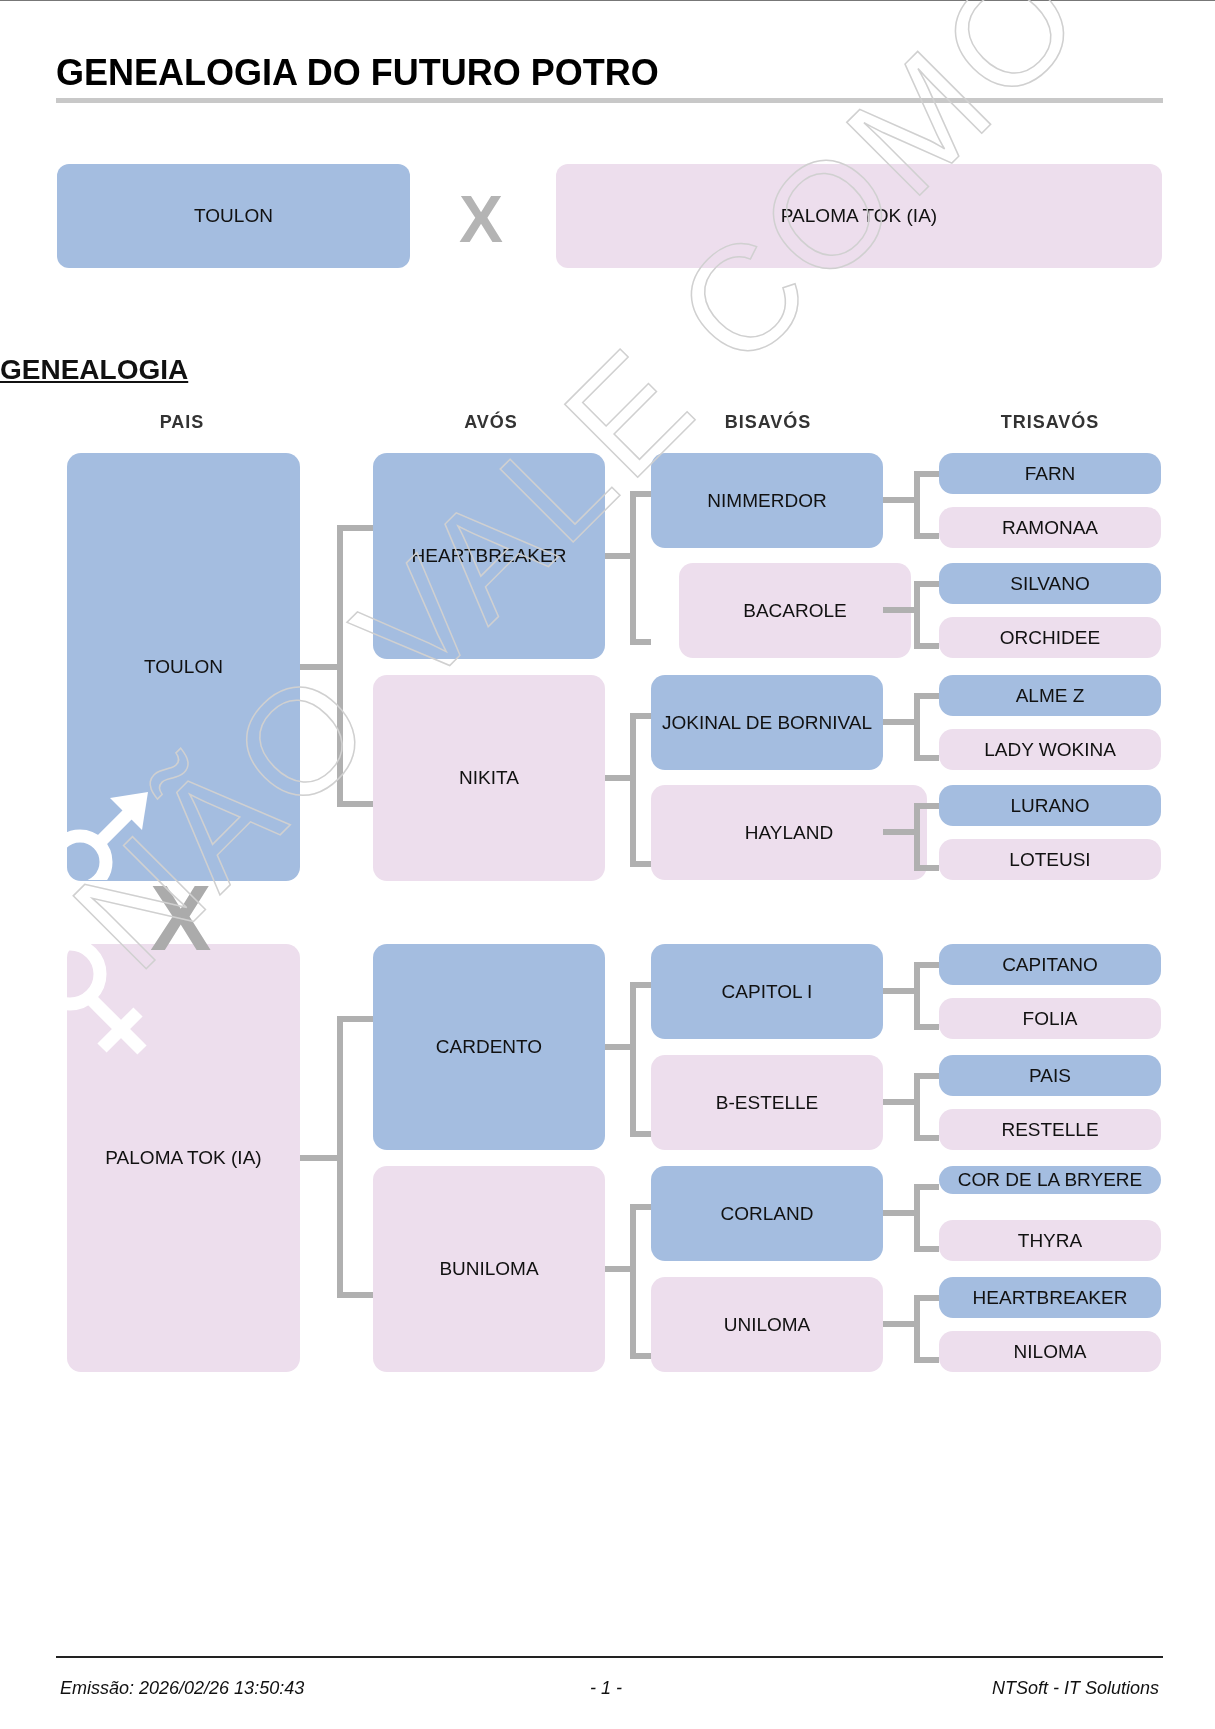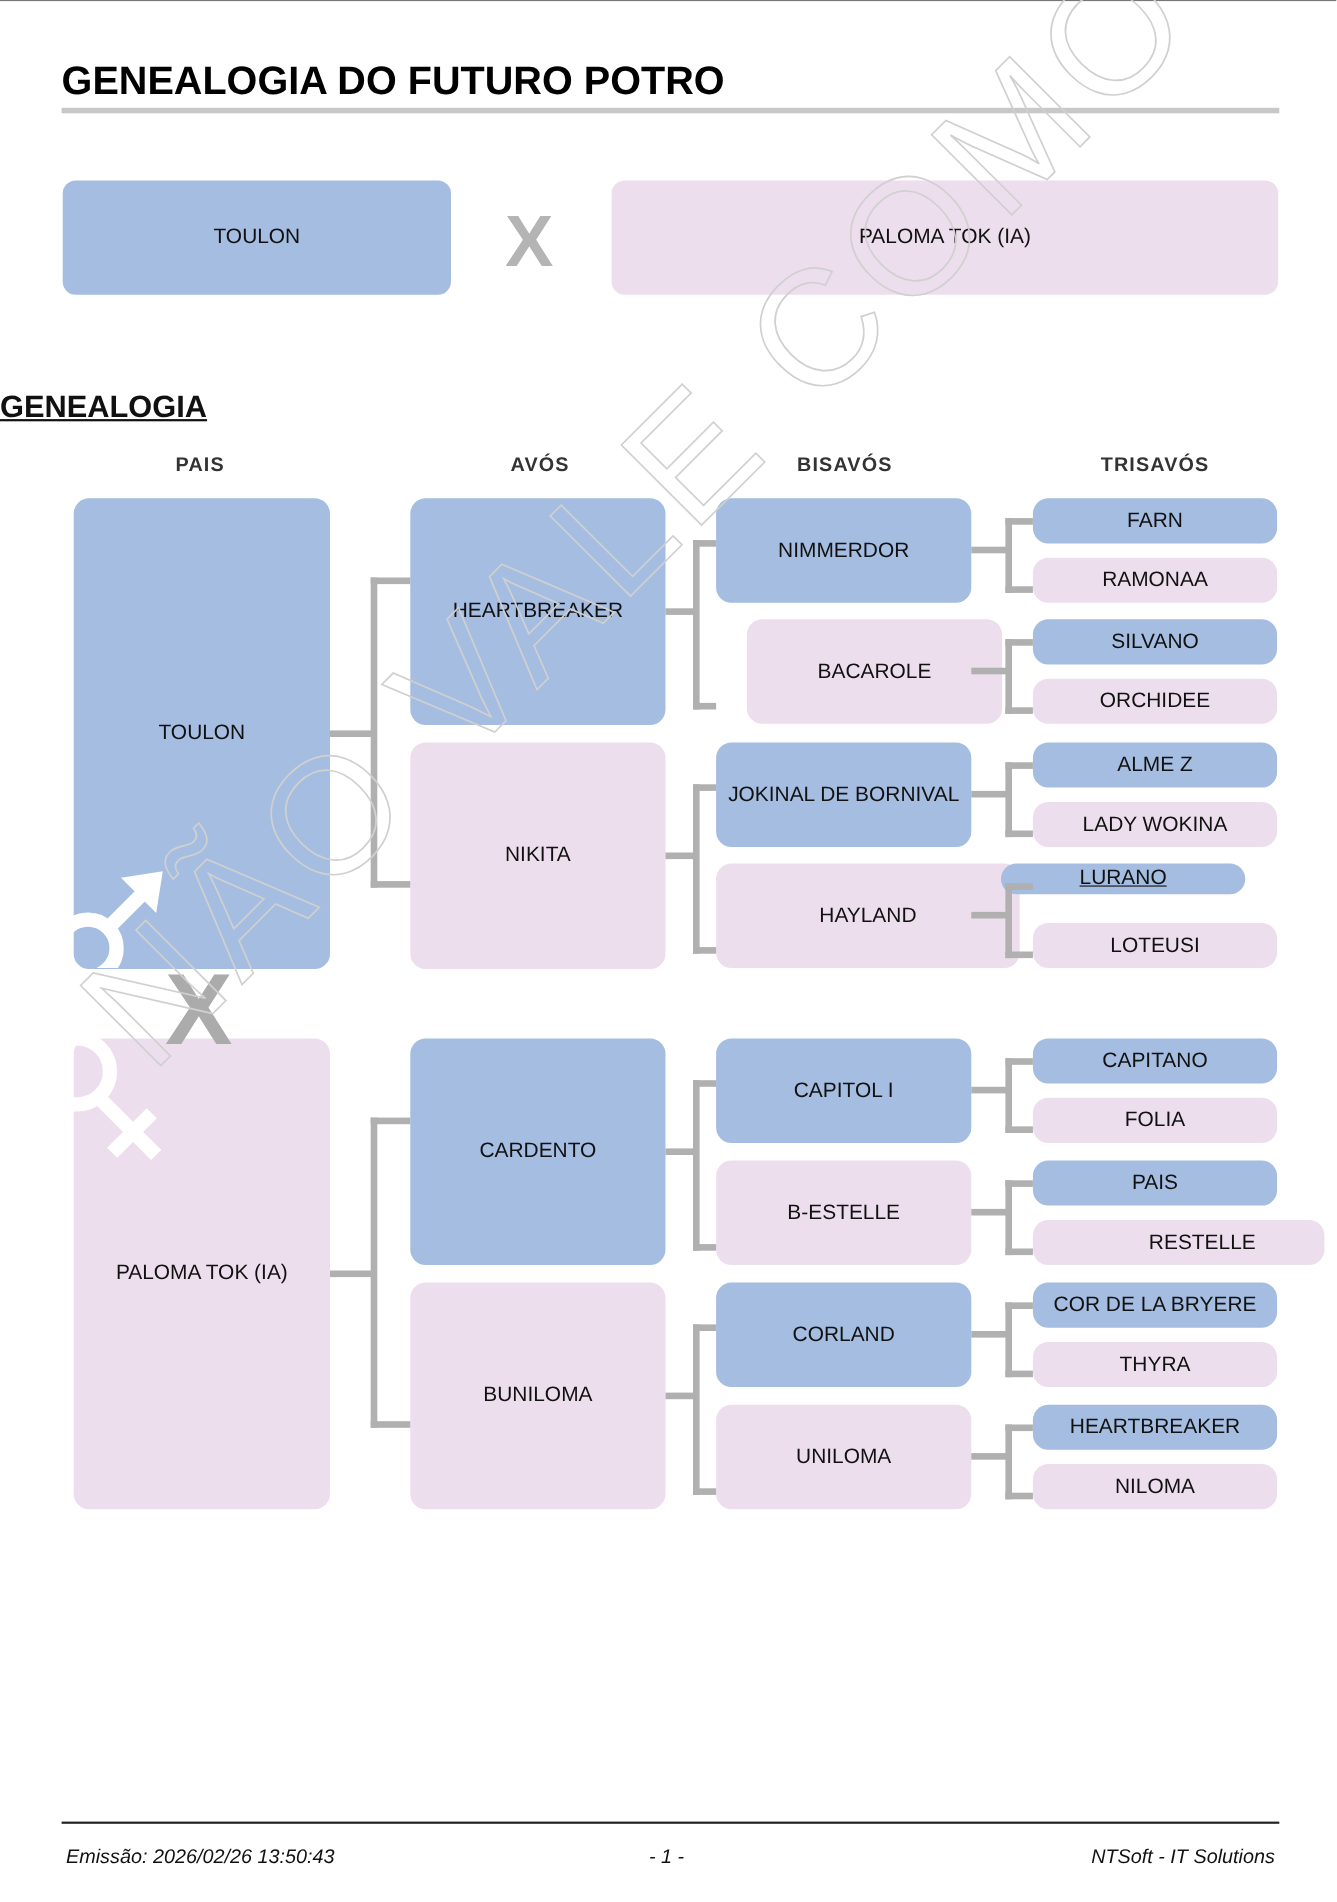--- a/index.html
+++ b/index.html
@@ -115,39 +115,39 @@
     </div>
     <div class="box f" style="left: 939px; top: 617px; width: 222px; height: 41px; border-radius: 14px;">
       <span>ORCHIDEE</span>
     </div>
     <div class="box m" style="left: 939px; top: 675px; width: 222px; height: 41px; border-radius: 14px;">
       <span>ALME Z</span>
     </div>
     <div class="box f" style="left: 939px; top: 729px; width: 222px; height: 41px; border-radius: 14px;">
       <span>LADY WOKINA</span>
     </div>
-    <div class="box m" style="left: 910px; top: 785px; width: 222px; height: 28px; border-radius: 14px; text-decoration: underline;">
+    <div class="box m" style="left: 939px; top: 785px; width: 222px; height: 41px; border-radius: 14px;">
       <span>LURANO</span>
     </div>
     <div class="box f" style="left: 939px; top: 839px; width: 222px; height: 41px; border-radius: 14px;">
       <span>LOTEUSI</span>
     </div>
     <div class="box m" style="left: 939px; top: 944px; width: 222px; height: 41px; border-radius: 14px;">
       <span>CAPITANO</span>
     </div>
     <div class="box f" style="left: 939px; top: 998px; width: 222px; height: 41px; border-radius: 14px;">
       <span>FOLIA</span>
     </div>
     <div class="box m" style="left: 939px; top: 1055px; width: 222px; height: 41px; border-radius: 14px;">
       <span>PAIS</span>
     </div>
-    <div class="box f" style="left: 939px; top: 1109px; width: 222px; height: 41px; border-radius: 14px; padding-left: 43px;">
+    <div class="box f" style="left: 939px; top: 1109px; width: 222px; height: 41px; border-radius: 14px;">
       <span>RESTELLE</span>
     </div>
-    <div class="box m" style="left: 939px; top: 1166px; width: 222px; height: 41px; border-radius: 14px;">
+    <div class="box m" style="left: 939px; top: 1166px; width: 222px; height: 28px; border-radius: 14px;">
       <span>COR DE LA BRYERE</span>
     </div>
     <div class="box f" style="left: 939px; top: 1220px; width: 222px; height: 41px; border-radius: 14px;">
       <span>THYRA</span>
     </div>
     <div class="box m" style="left: 939px; top: 1277px; width: 222px; height: 41px; border-radius: 14px;">
       <span>HEARTBREAKER</span>
     </div>
     <div class="box f" style="left: 939px; top: 1331px; width: 222px; height: 41px; border-radius: 14px;">
       <span>NILOMA</span>

